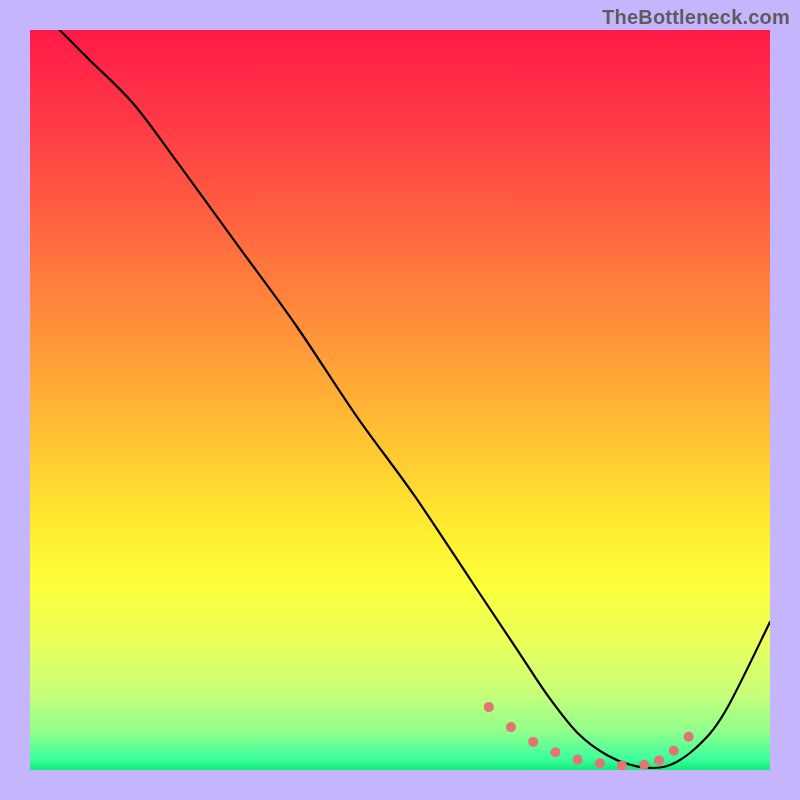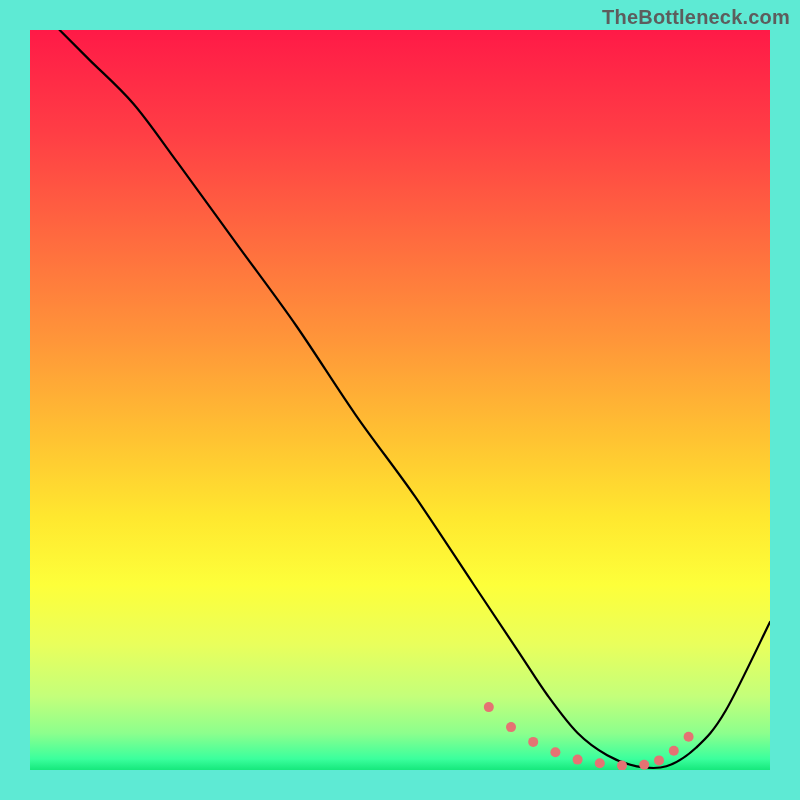--- a/index.html
+++ b/index.html
@@ -10,21 +10,21 @@
     background: #000;
     overflow: hidden;
     font-family: Arial, Helvetica, sans-serif;
   }
   .frame {
     position: absolute;
     left: 0;
     top: 0;
     width: 800px;
     height: 800px;
-    background: #5eead4;
+    background: #c4b5fd;
   }
   .plot-area {
     position: absolute;
     left: 30px;
     top: 30px;
     width: 740px;
     height: 740px;
     overflow: hidden;
   }
   .gradient {

